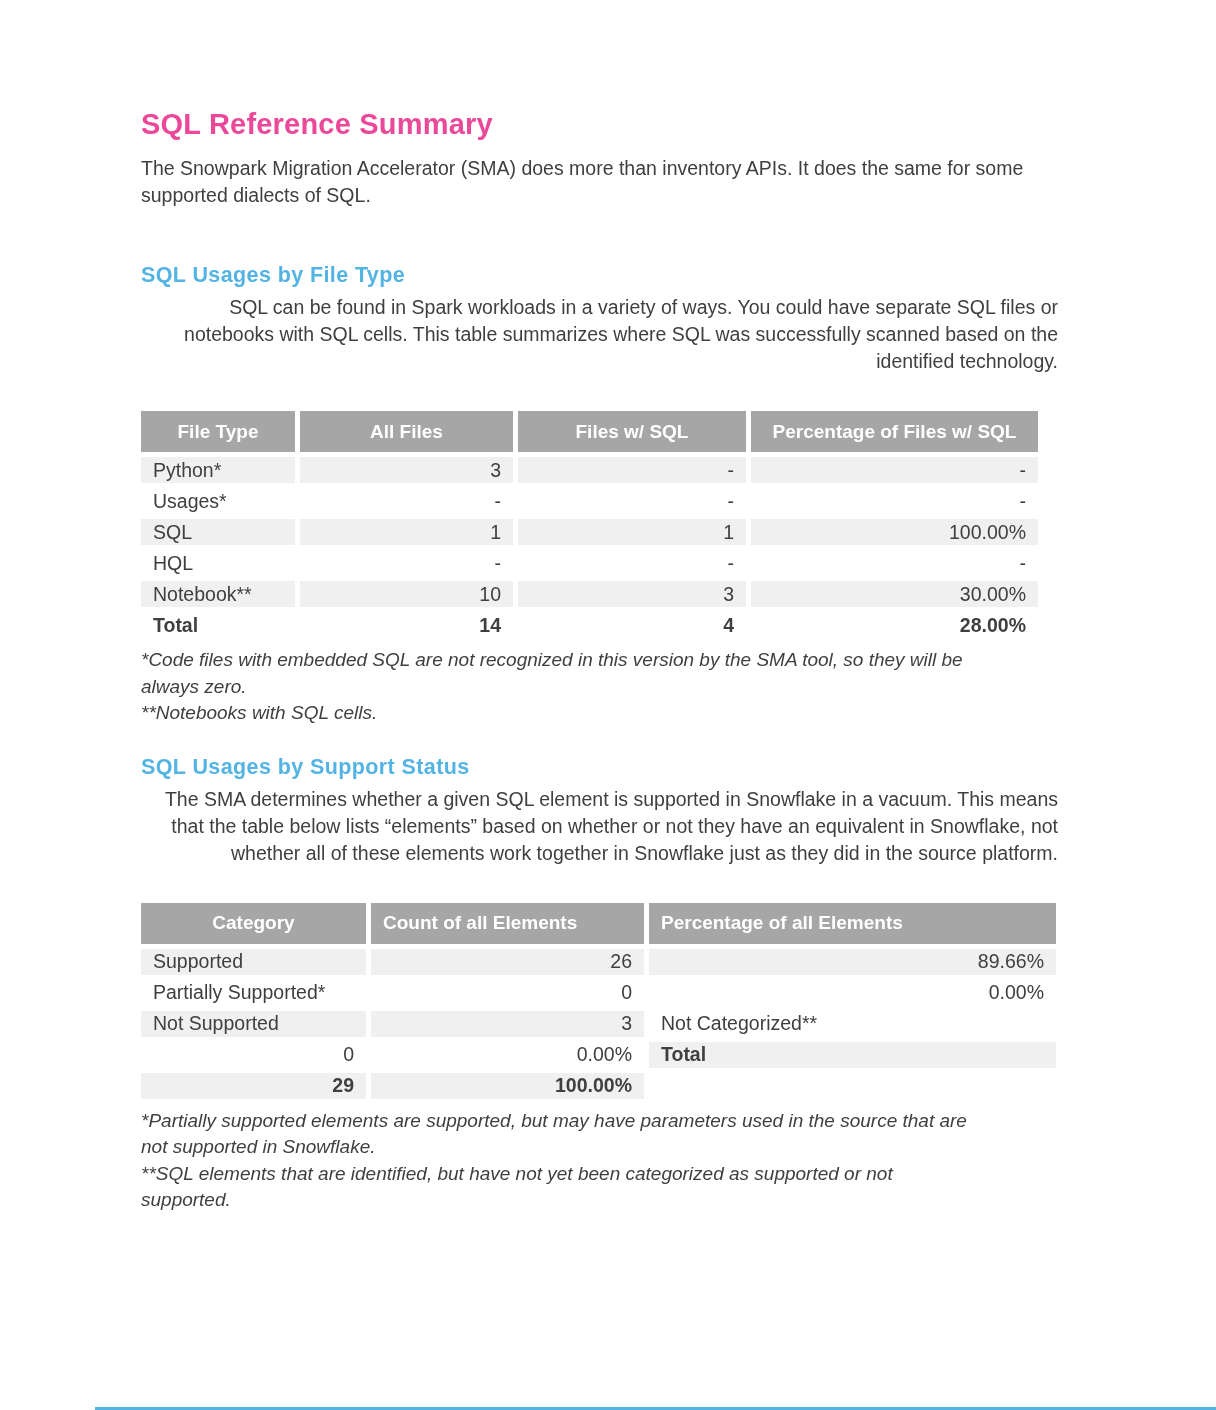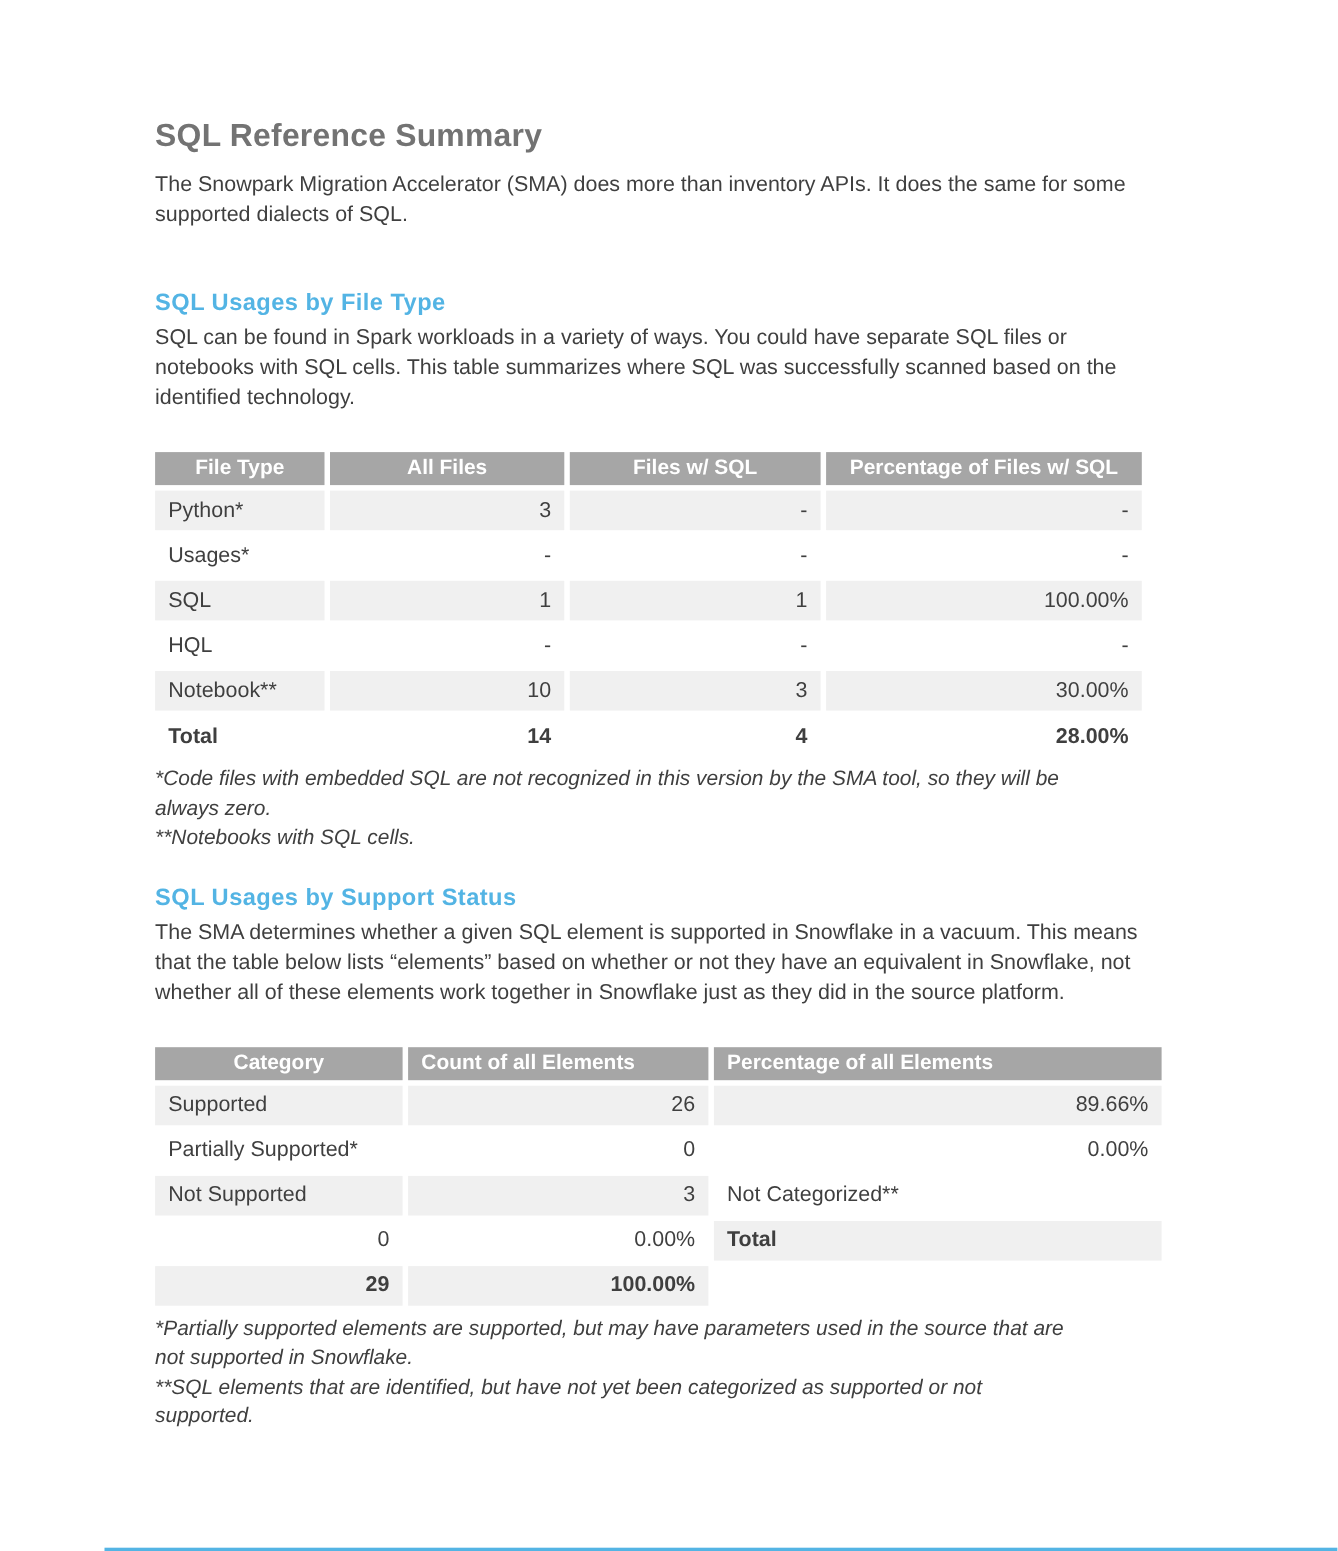--- a/index.html
+++ b/index.html
@@ -16,59 +16,59 @@
   .content {
     position: absolute;
     left: 141px;
     top: 0;
     width: 917px;
   }
   .page-title {
     margin: 108px 0 0 0;
     font-size: 29px;
     font-weight: bold;
-    color: #737373;
+    color: #ec4899;
     letter-spacing: 0.2px;
   }
   .intro, .section-desc {
     margin: 14px 0 0 0;
     font-size: 19.5px;
     line-height: 27px;
     color: #3f3f3f;
   }
   .section-heading {
     margin: 54px 0 0 0;
     font-size: 21.5px;
     font-weight: bold;
     color: #53b4e4;
     letter-spacing: 0.4px;
   }
   .section-heading.second { margin-top: 28px; }
-  .section-desc { margin-top: 6px; }
+  .section-desc { margin-top: 6px; text-align: right; }
   .tbl {
     display: grid;
     gap: 5px;
     margin-top: 36px;
   }
   .th {
     background: #a6a6a6;
     color: #ffffff;
     font-weight: bold;
     font-size: 19px;
-    height: 30px;
+    height: 41px;
     display: flex;
     align-items: center;
     justify-content: center;
     padding: 0 12px;
     box-sizing: border-box;
   }
   .td {
     background: #ffffff;
     font-size: 19.5px;
-    height: 36px;
+    height: 26px;
     display: flex;
     align-items: center;
     justify-content: flex-end;
     padding: 12px 12px;
     box-sizing: border-box;
   }
   .td.shade { background: #f0f0f0; }
   .td.c0 { justify-content: flex-start; }
   .td.total { font-weight: bold; }
   

